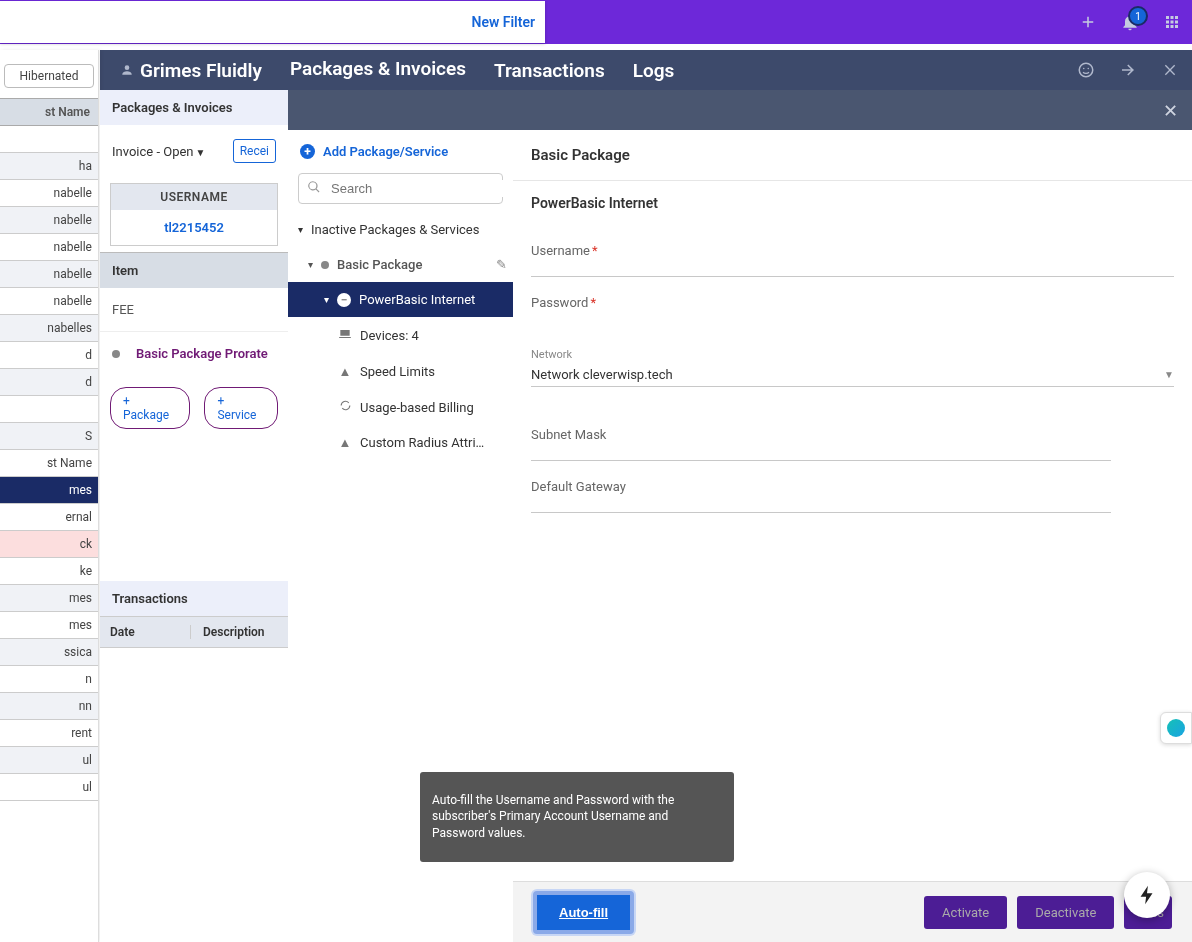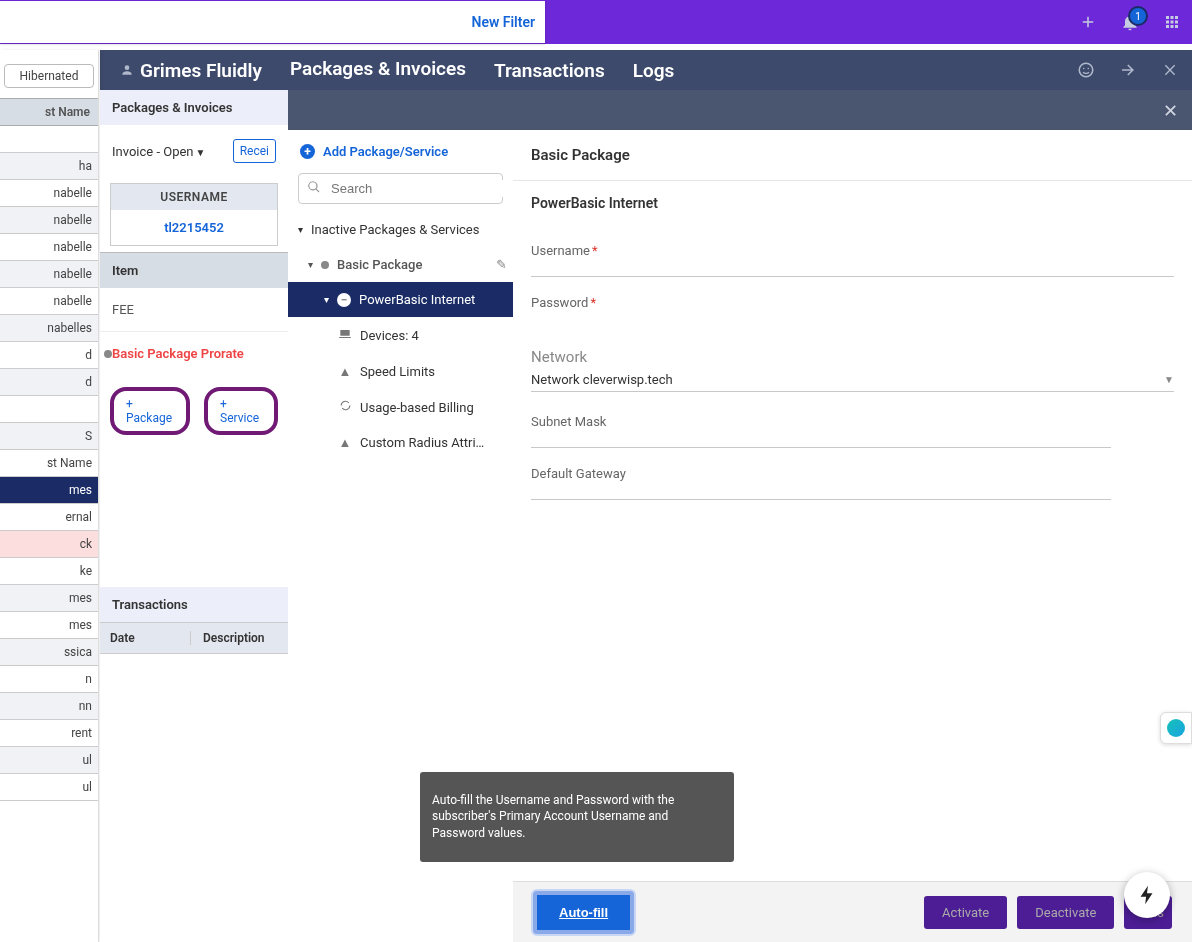--- a/index.html
+++ b/index.html
@@ -186,32 +186,32 @@
   }
   .section-head {
     background:#d7dde5;
     padding:10px 12px;
     font-weight:600;
     font-size:13px;
     border-top:1px solid #bbb;
   }
   .fee-row { padding:14px 12px; font-size:13px; color:#555; border-bottom:1px solid #eee;}
   .basic-prorate {
-    padding:14px 4px;
-    font-size:13px;
-    color:#ef4444;
-    font-weight:600;
-    display:flex;
-    align-items:center;
-    gap:0;
+    padding:14px 12px;
+    font-size:13px;
+    color:#701a75;
+    font-weight:600;
+    display:flex;
+    align-items:center;
+    gap:16px;
   }
   .gray-dot{ width:8px;height:8px;border-radius:50%;background:#888;display:inline-block;}
   .pill-btns { padding:12px 10px; display:flex; gap:14px;}
   .pill-btn {
-    border:4px solid #701a75;
+    border:1px solid #701a75;
     color:#1565d8;
     border-radius:16px;
     padding:6px 12px;
     font-size:12px;
   }
   .trans-head { background:#eceffa; padding:10px 12px; font-weight:600; margin-top:140px; }
   .trans-cols {
     display:flex;
     background:#e3e7ef;
     font-weight:600;
@@ -309,21 +309,21 @@
   .field label {
     font-size:13px;
     color:#666;
   }
   .field .req { color:#d93025; margin-left:2px;}
   .field .underline {
     border-bottom:1px solid #c8c8c8;
     height:18px;
   }
   .net-field { margin:20px 18px 0 18px;}
-  .net-lbl { font-size:15px; color:#888;}
+  .net-lbl { font-size:11px; color:#888;}
   .net-row { display:flex; justify-content:space-between; align-items:center; border-bottom:1px solid #c8c8c8; padding:6px 0 4px 0;}
   .net-row .dd { color:#888; font-size:10px;}
   .short-field{ width:580px; }
 
   .tooltip {
     position:absolute;
     left:420px; bottom:80px;
     width:290px;
     background:#555;
     color:#fff;
@@ -581,21 +581,21 @@
   </div>
 
   <div class="net-field">
     <div class="net-lbl">Network</div>
     <div class="net-row">
       <span>Network cleverwisp.tech</span>
       <span class="dd">▼</span>
     </div>
   </div>
 
-  <div class="field short-field" style="margin-top:22px">
+  <div class="field short-field" style="margin-top:40px">
     <label>Subnet Mask</label>
     <div class="underline"></div>
   </div>
 
   <div class="field short-field" style="margin-top:18px">
     <label>Default Gateway</label>
     <div class="underline"></div>
   </div>
 </div>
 

